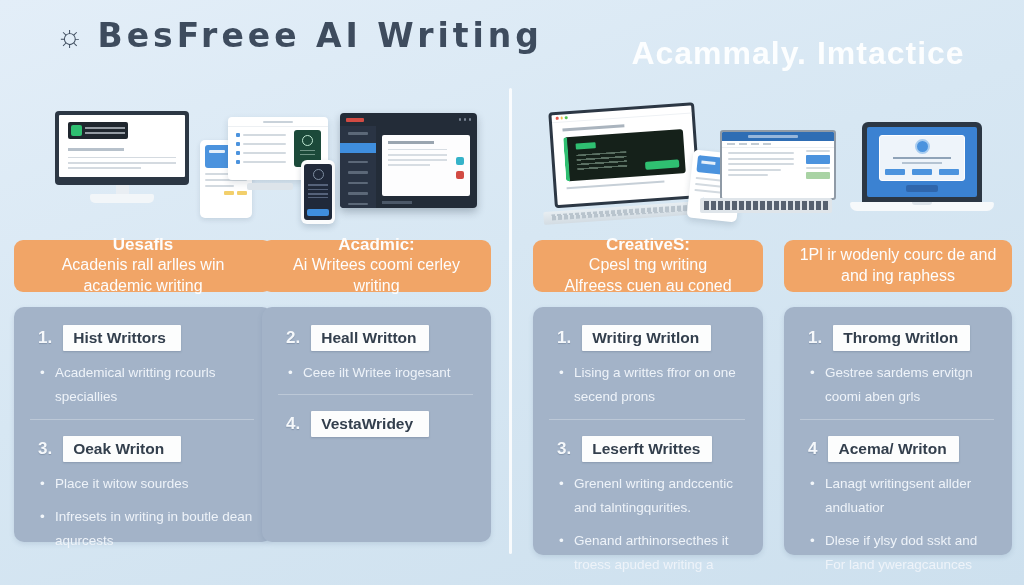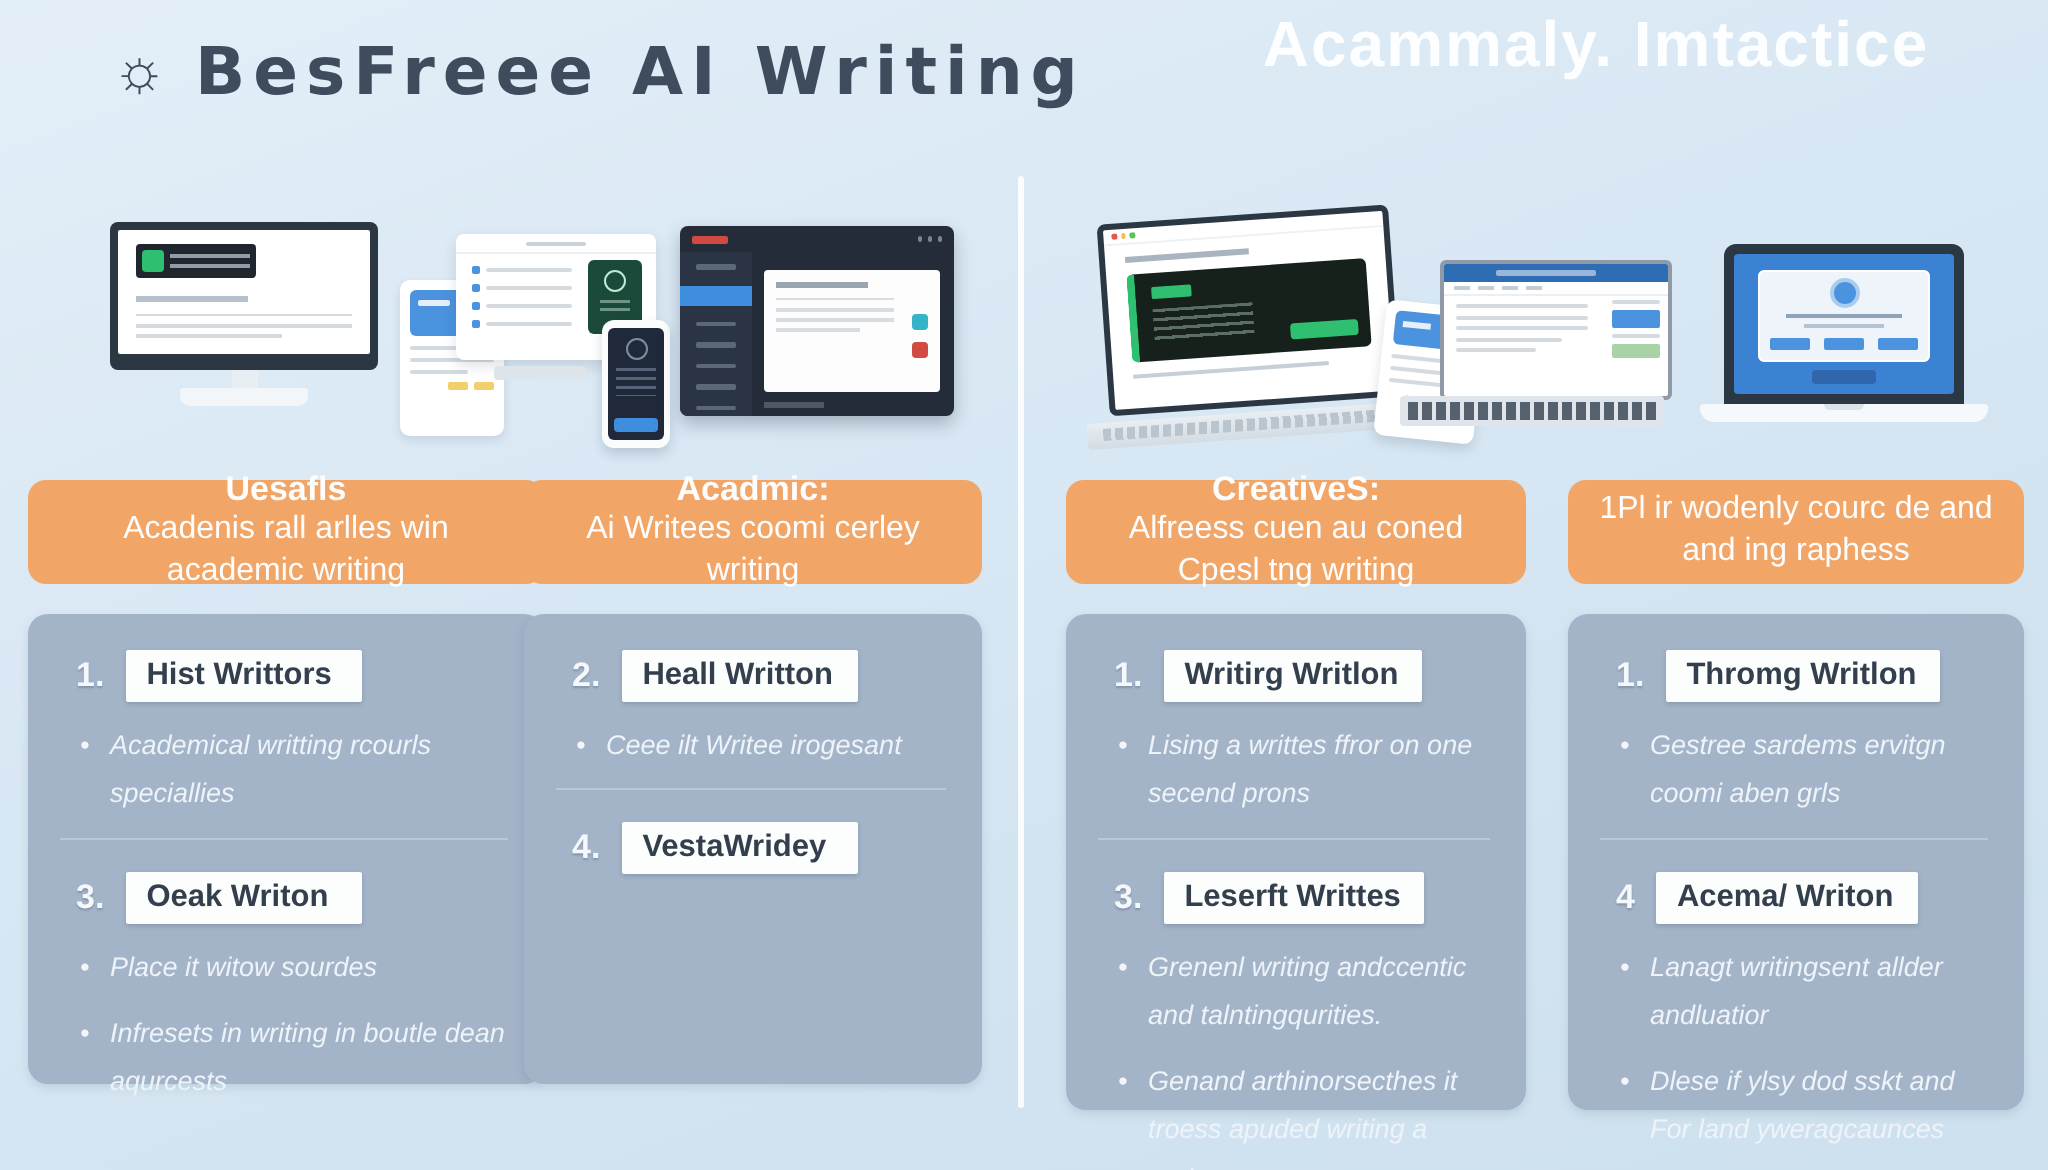--- a/index.html
+++ b/index.html
@@ -9,21 +9,21 @@
 
   
   .divider{position:absolute;left:509px;top:88px;width:3px;height:466px;
     background:rgba(255,255,255,.85);border-radius:2px;}
 
   
   .hdr-left{position:absolute;left:56px;top:16px;display:flex;align-items:center;gap:14px;}
   .sun{font-size:30px;color:#3e4c5e;line-height:1;}
   .hdr-left h1{margin:0;font-family:"DejaVu Sans",sans-serif;font-size:33px;font-weight:700;
     letter-spacing:4px;color:#3e4c5e;}
-  .hdr-right{position:absolute;left:588px;top:4px;width:420px;text-align:center;}
+  .hdr-right{position:absolute;left:588px;top:35px;width:420px;text-align:center;}
   .hdr-right h1{margin:0;font-size:32px;font-weight:700;letter-spacing:1px;
     color:rgba(255,255,255,.92);}
 
   
   .devices{position:absolute;top:95px;height:140px;}
   .dev-left{left:0;width:510px;}
   .dev-right{left:540px;width:484px;}
   .bar{background:#d3dae0;height:2px;border-radius:1px;}
 
   
@@ -190,21 +190,21 @@
     box-shadow:0 2px 5px rgba(70,95,125,.15);}
   .col1 .panel,.col2 .panel{height:235px;}
   .col3 .panel,.col4 .panel{height:248px;}
   .p-item-hd{display:flex;align-items:center;gap:11px;}
   .p-num{font-size:17px;font-weight:700;color:#f5f8fb;text-shadow:0 1px 1px rgba(60,80,105,.3);}
   .p-box{background:#fcfdfd;color:#333f4d;font-size:15.5px;font-weight:700;
     padding:4px 12px 4px 10px;min-width:96px;border-radius:1px;
     box-shadow:0 1px 2px rgba(60,80,105,.25);}
   .bullets{list-style:none;margin:10px 0 0;padding:0 0 0 2px;}
   .bullets li{position:relative;padding-left:15px;color:#eef3f9;font-size:13.5px;
-    line-height:1.8;margin-bottom:9px;font-style:italic;}
+    line-height:1.8;margin-bottom:9px;}
   .bullets li::before{content:"•";position:absolute;left:0;top:0;color:#f2f6fa;}
   .sep{height:1px;background:rgba(255,255,255,.28);margin:8px 4px 16px -8px;}
 </style>
 </head>
 <body>
 
 <div class="stage">
 
   <div class="divider"></div>
 
@@ -429,22 +429,22 @@
           <span class="p-num">4.</span>
           <span class="p-box">VestaWridey</span>
         </div>
       </div>
     </div>
   </section>
 
   <section class="col col3">
     <div class="banner">
       <div class="bt">CreativeS:</div>
+      <div class="bs">Cpesl tng writing</div>
       <div class="bs">Alfreess cuen au coned</div>
-      <div class="bs">Cpesl tng writing</div>
     </div>
     <div class="panel">
       <div class="p-item">
         <div class="p-item-hd">
           <span class="p-num">1.</span>
           <span class="p-box">Writirg Writlon</span>
         </div>
         <ul class="bullets">
           <li>Lising a writtes ffror on one secend prons</li>
         </ul>

